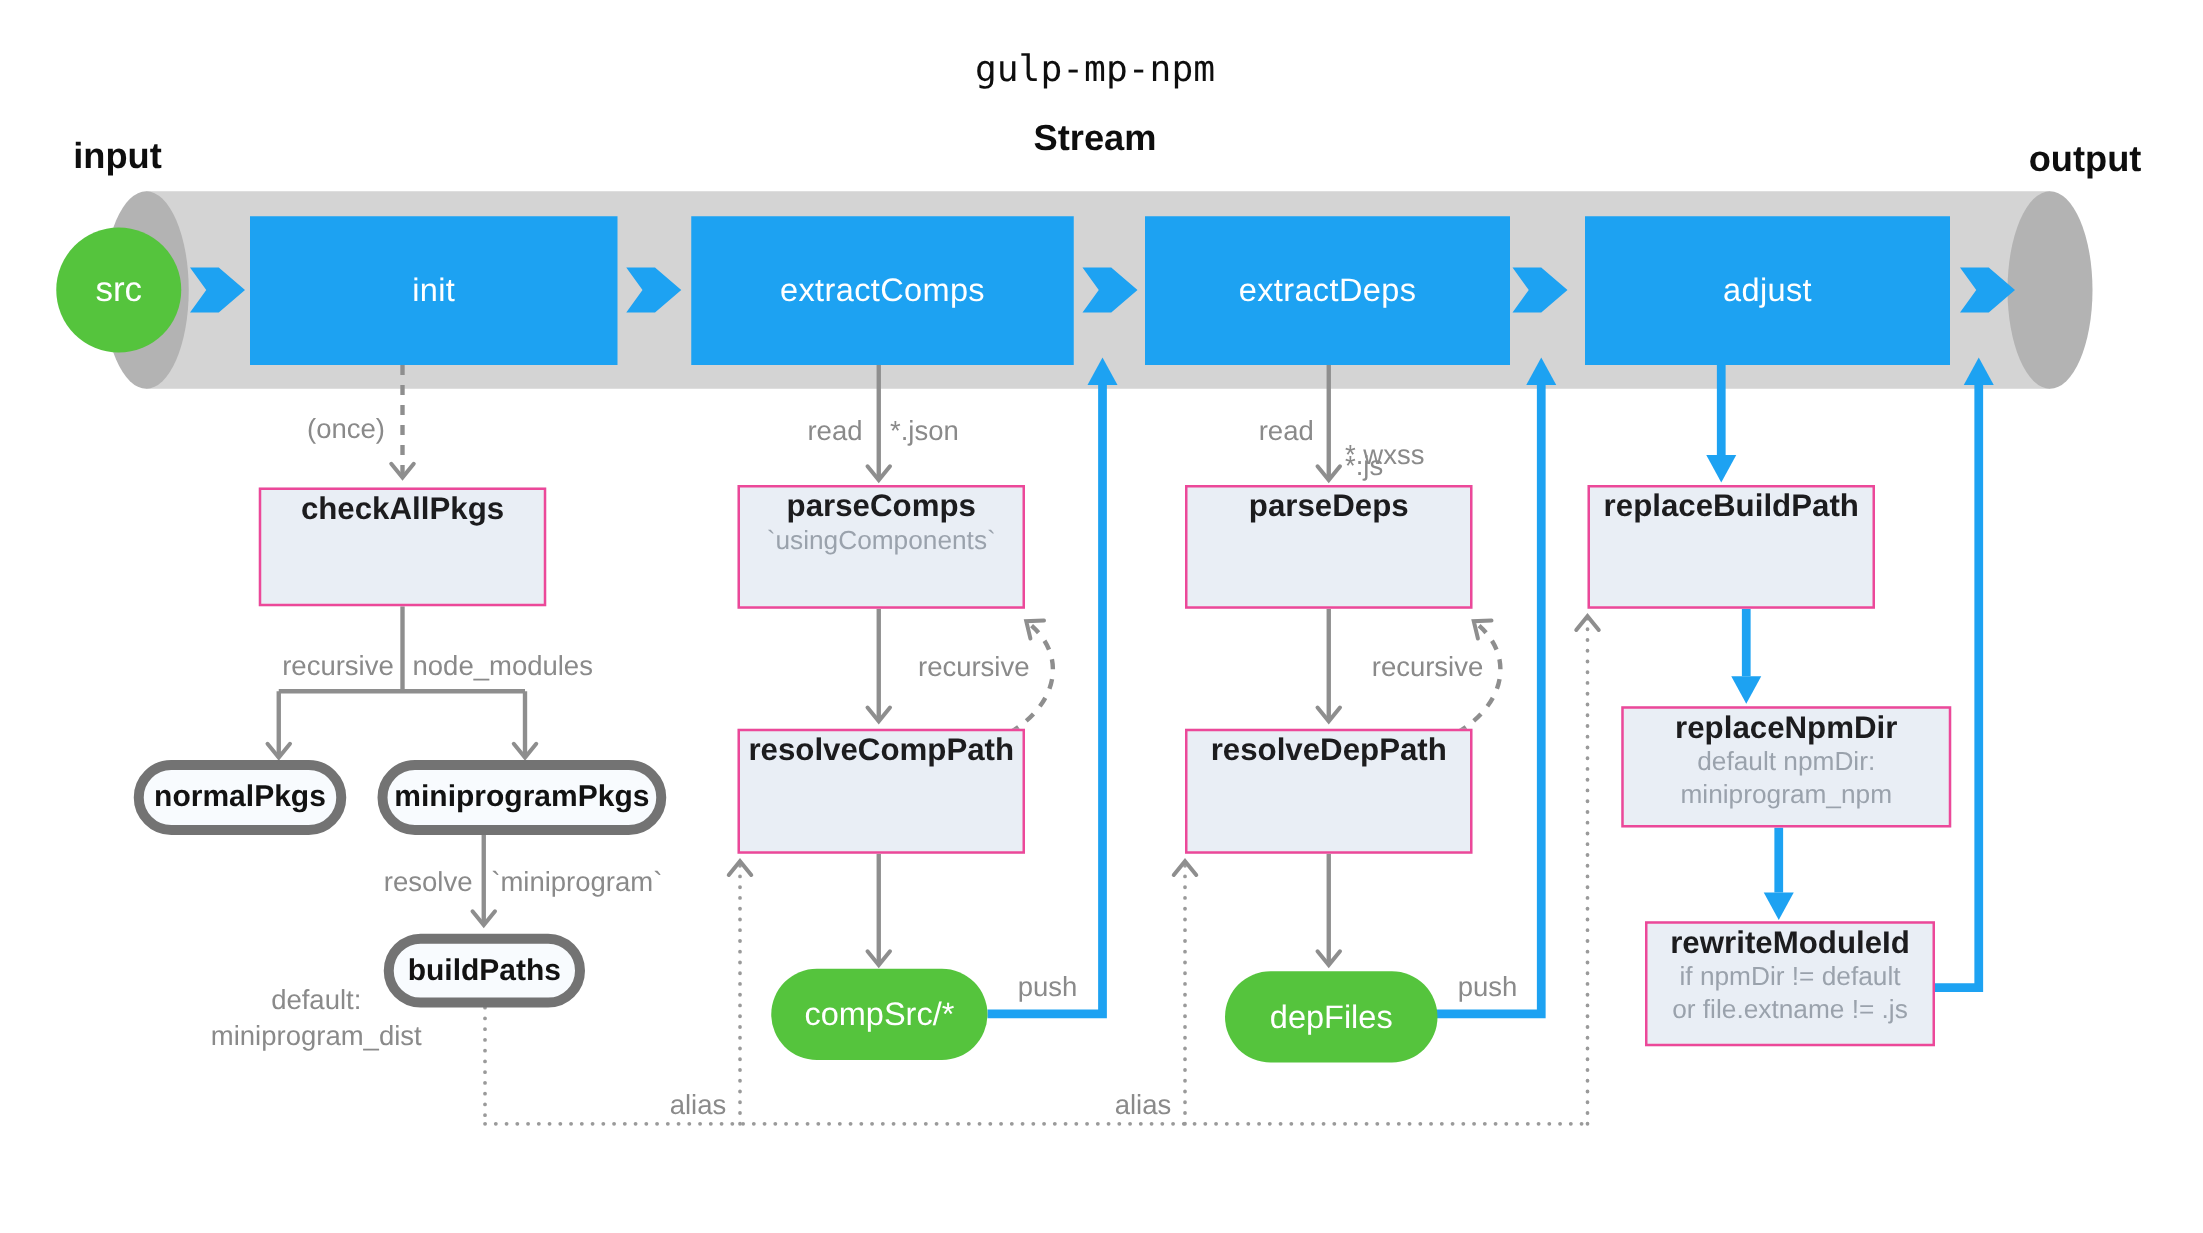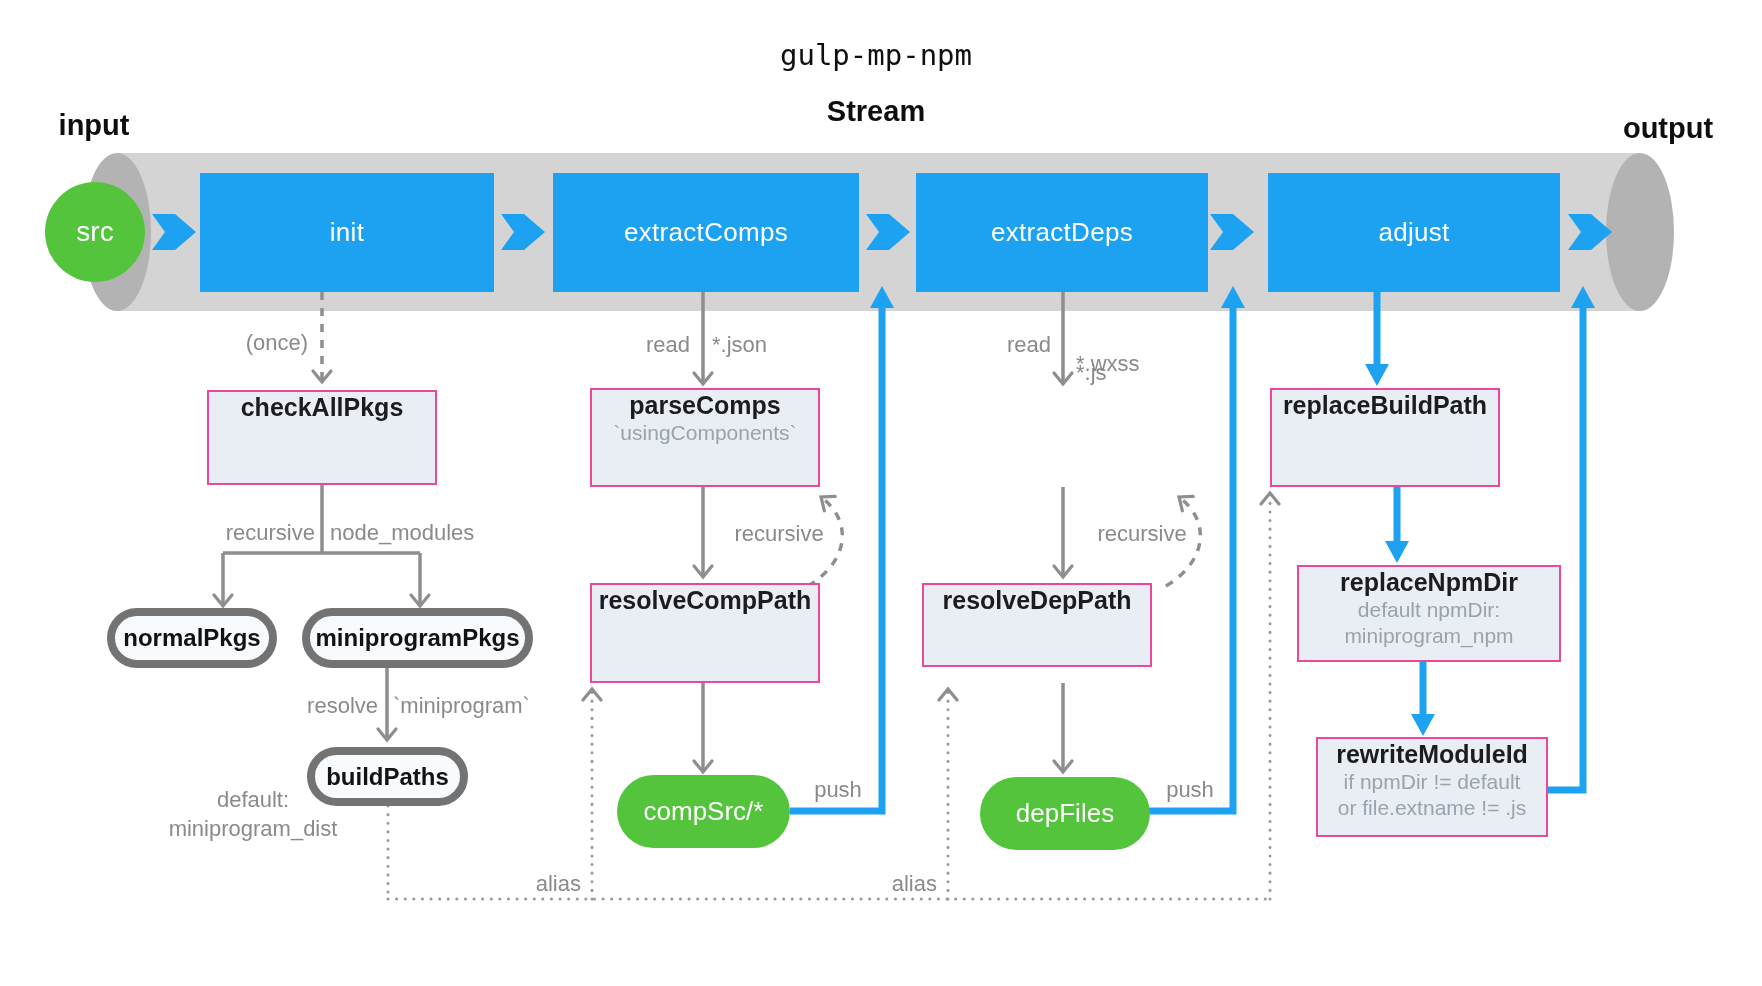--- a/index.html
+++ b/index.html
@@ -122,22 +122,25 @@
   <div class="node" style="left:590px;top:583px;width:230px;height:100px;">
     <div class="node-title">resolveCompPath</div>
   </div>
   <div class="gpill" style="left:617px;top:775px;width:173px;height:73px;">compSrc/*</div>
   <div class="lbl ctr" style="left:838px;top:778px;">push</div>
   <div class="lbl" style="right:1181px;top:872px;">alias</div>
 
   <div class="lbl" style="right:711px;top:333px;">read</div>
   <div class="lbl" style="left:1076px;top:325px;margin-top:36px;">*.js</div>
   <div class="lbl" style="left:1076px;top:352px;">*.wxss</div>
+  <div class="node" style="left:948px;top:388px;width:230px;height:99px;">
+    <div class="node-title">parseDeps</div>
+  </div>
   <div class="lbl ctr" style="left:1142px;top:522px;">recursive</div>
-  <div class="node" style="left:922px;top:583px;width:230px;height:84px;">
+  <div class="node" style="left:948px;top:583px;width:230px;height:100px;">
     <div class="node-title">resolveDepPath</div>
   </div>
   <div class="gpill" style="left:980px;top:777px;width:170px;height:73px;">depFiles</div>
   <div class="lbl ctr" style="left:1190px;top:778px;">push</div>
   <div class="lbl" style="right:825px;top:872px;">alias</div>
 
   <div class="node" style="left:1270px;top:388px;width:230px;height:99px;">
     <div class="node-title">replaceBuildPath</div>
   </div>
   <div class="node" style="left:1297px;top:565px;width:264px;height:97px;">

